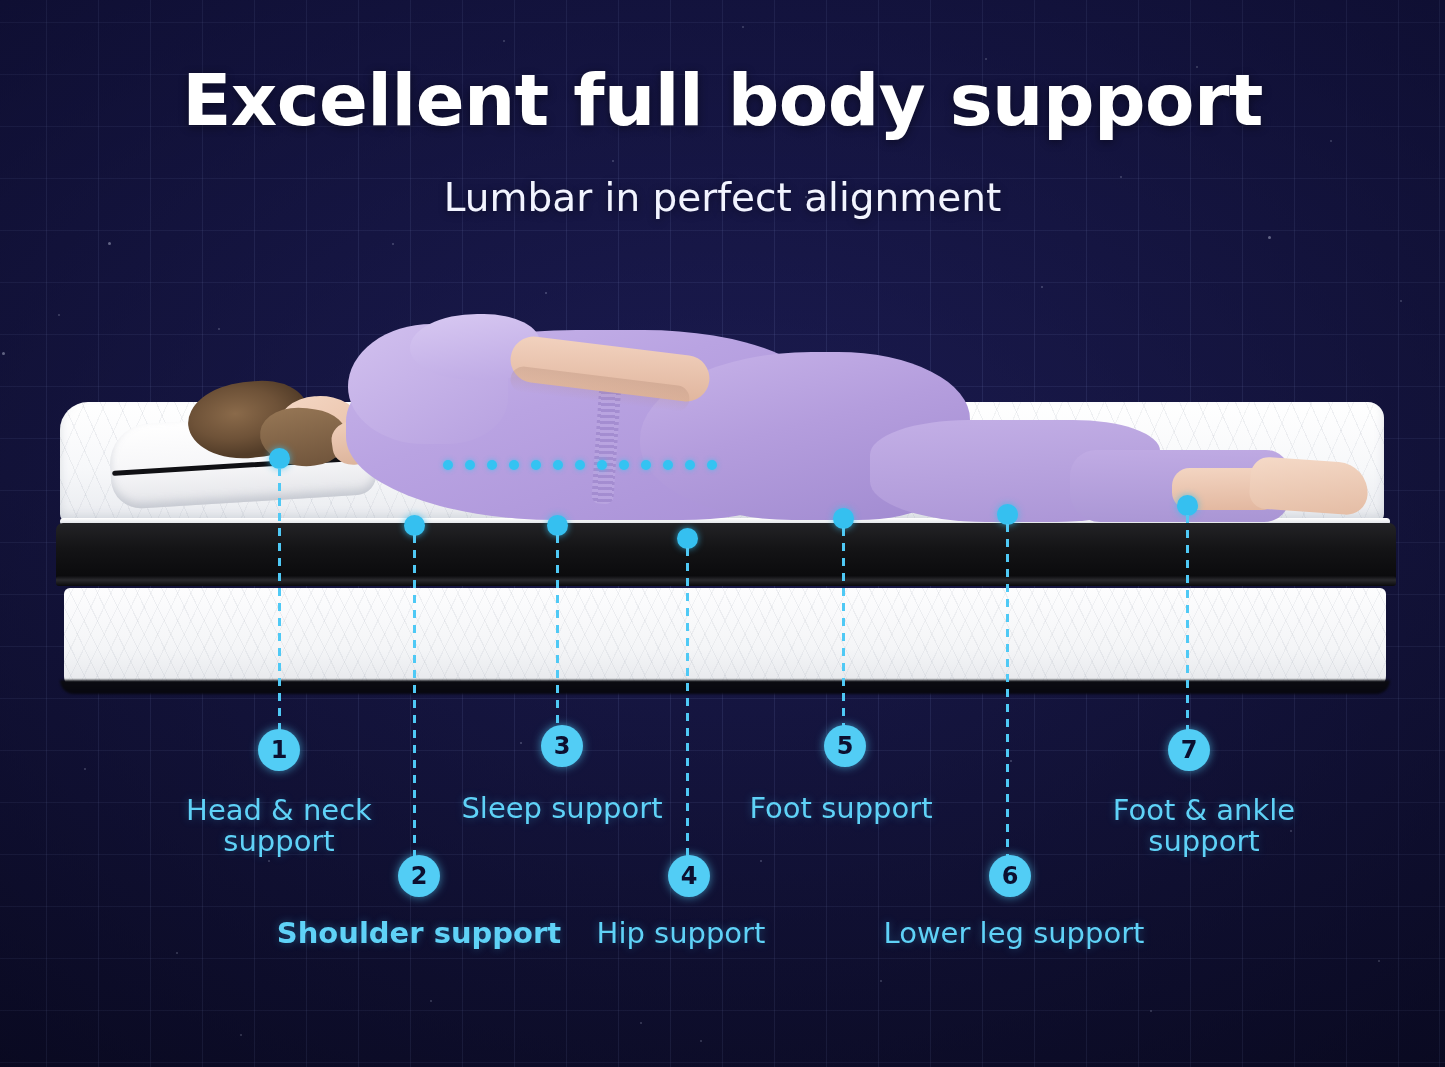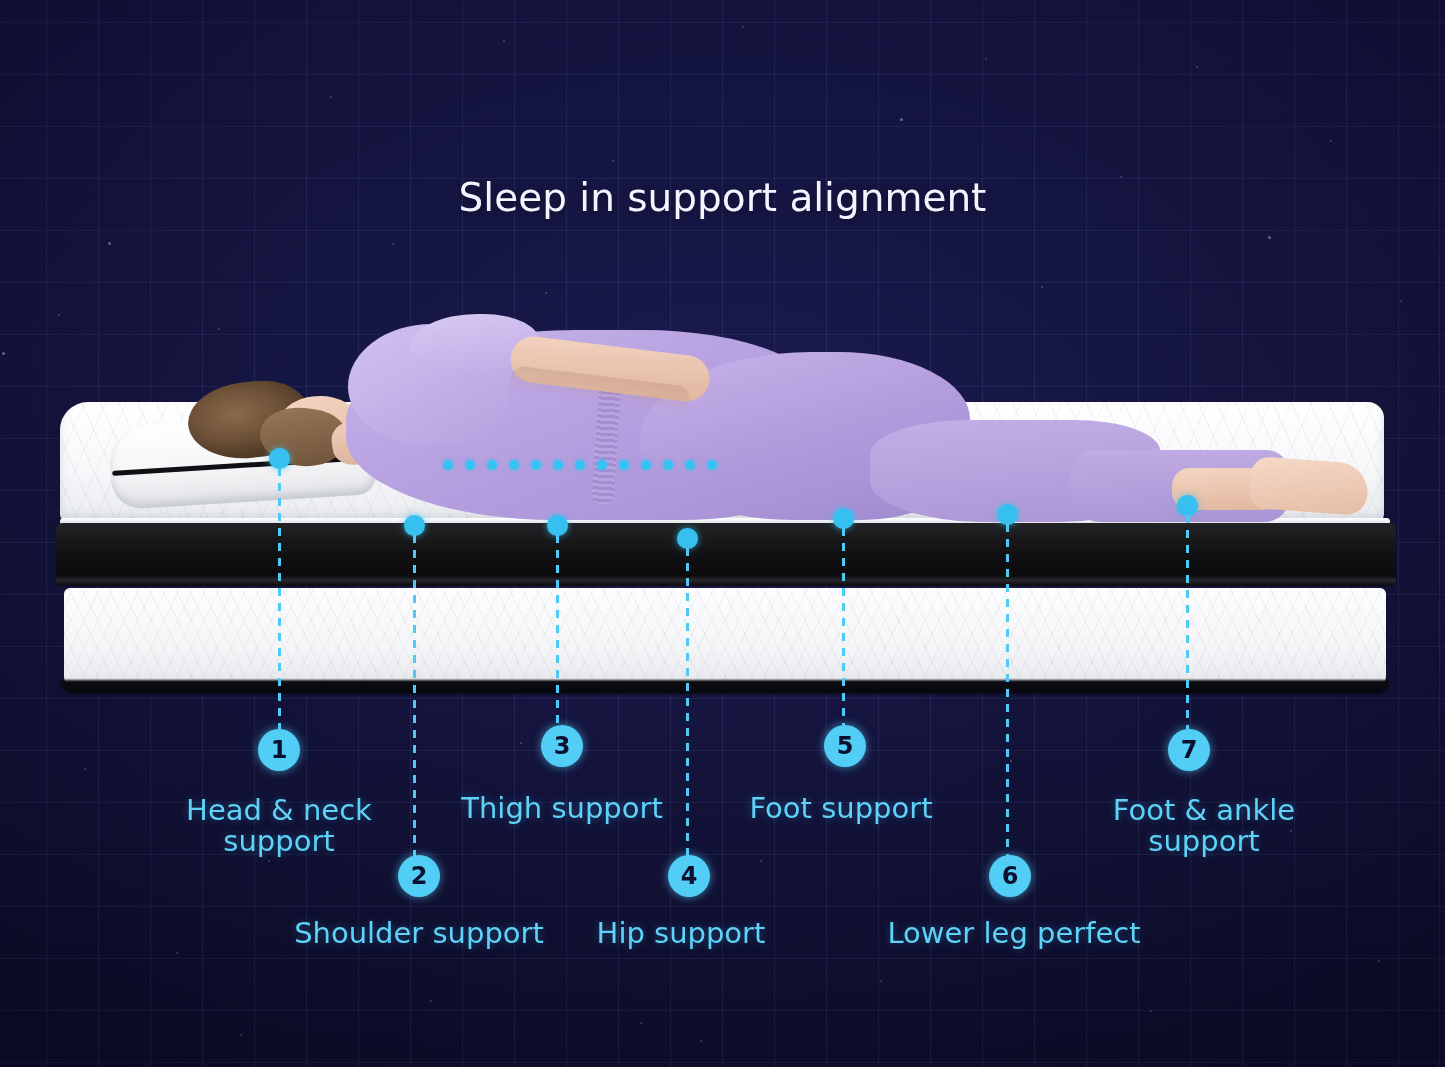--- a/index.html
+++ b/index.html
@@ -253,21 +253,22 @@
       <div class="star" style="left: 1150px; top: 1010px; width: 2px; height: 2px; opacity: 0.45;"></div>
       <div class="star" style="left: 1290px; top: 830px; width: 2px; height: 2px; opacity: 0.45;"></div>
       <div class="star" style="left: 1378px; top: 960px; width: 2px; height: 2px; opacity: 0.45;"></div>
       <div class="star" style="left: 470px; top: 390px; width: 2px; height: 2px; opacity: 0.45;"></div>
       <div class="star" style="left: 1255px; top: 404px; width: 2px; height: 2px; opacity: 0.45;"></div>
       <div class="star" style="left: 700px; top: 1040px; width: 2px; height: 2px; opacity: 0.45;"></div>
       <div class="star" style="left: 240px; top: 1034px; width: 2px; height: 2px; opacity: 0.45;"></div>
     </div>
   <div class="vignette"></div>
 
-  <div class="subhead">Sleep in support alignment</div>
+  <div class="headline">Excellent full body support</div>
+  <div class="subhead">Lumbar in perfect alignment</div>
 
   <div id="mattress">
     <div class="m-top"></div>
     <div class="m-toplip"></div>
     <div class="m-band"></div>
     <div class="m-band-seam"></div>
     <div class="m-base"></div>
     <div class="m-shadow"></div>
   </div>
 
@@ -311,37 +312,37 @@
     </div>
   <div id="callouts">
       <div class="anchor" style="left: 269px; top: 448px;"></div>
       <div class="leader" style="left: 278px; top: 468px; height: 285px;"></div>
       <div class="badge" style="left: 258px; top: 729px;">1</div>
       <div class="caption" style="left: 89px; top: 795px; width: 380px;">Head &amp; neck
 support</div>
       <div class="anchor" style="left: 404px; top: 515px;"></div>
       <div class="leader" style="left: 413px; top: 535px; height: 345px;"></div>
       <div class="badge" style="left: 398px; top: 855px;">2</div>
-      <div class="caption" style="left: 229px; top: 918px; width: 380px;">Shoulder support</div>
+      <div class="caption" style="left: 229px; top: 918px; width: 380px; font-weight: bold;">Shoulder support</div>
       <div class="anchor" style="left: 547px; top: 515px;"></div>
       <div class="leader" style="left: 556px; top: 535px; height: 215px;"></div>
       <div class="badge" style="left: 541px; top: 725px;">3</div>
-      <div class="caption" style="left: 372px; top: 793px; width: 380px;">Thigh support</div>
+      <div class="caption" style="left: 372px; top: 793px; width: 380px;">Sleep support</div>
       <div class="anchor" style="left: 677px; top: 528px;"></div>
       <div class="leader" style="left: 686px; top: 548px; height: 332px;"></div>
       <div class="badge" style="left: 668px; top: 855px;">4</div>
       <div class="caption" style="left: 499px; top: 918px; width: 364px;">Hip support</div>
       <div class="anchor" style="left: 833px; top: 508px;"></div>
       <div class="leader" style="left: 842px; top: 528px; height: 222px;"></div>
       <div class="badge" style="left: 824px; top: 725px;">5</div>
       <div class="caption" style="left: 651px; top: 793px; width: 380px;">Foot support</div>
       <div class="anchor" style="left: 997px; top: 504px;"></div>
       <div class="leader" style="left: 1006px; top: 524px; height: 352px;"></div>
       <div class="badge" style="left: 989px; top: 855px;">6</div>
-      <div class="caption" style="left: 824px; top: 918px; width: 380px;">Lower leg perfect</div>
+      <div class="caption" style="left: 824px; top: 918px; width: 380px;">Lower leg support</div>
       <div class="anchor" style="left: 1177px; top: 495px;"></div>
       <div class="leader" style="left: 1186px; top: 515px; height: 235px;"></div>
       <div class="badge" style="left: 1168px; top: 729px;">7</div>
       <div class="caption" style="left: 1014px; top: 795px; width: 380px;">Foot &amp; ankle
 support</div>
     </div>
 
 </div>
 
 </body></html>

